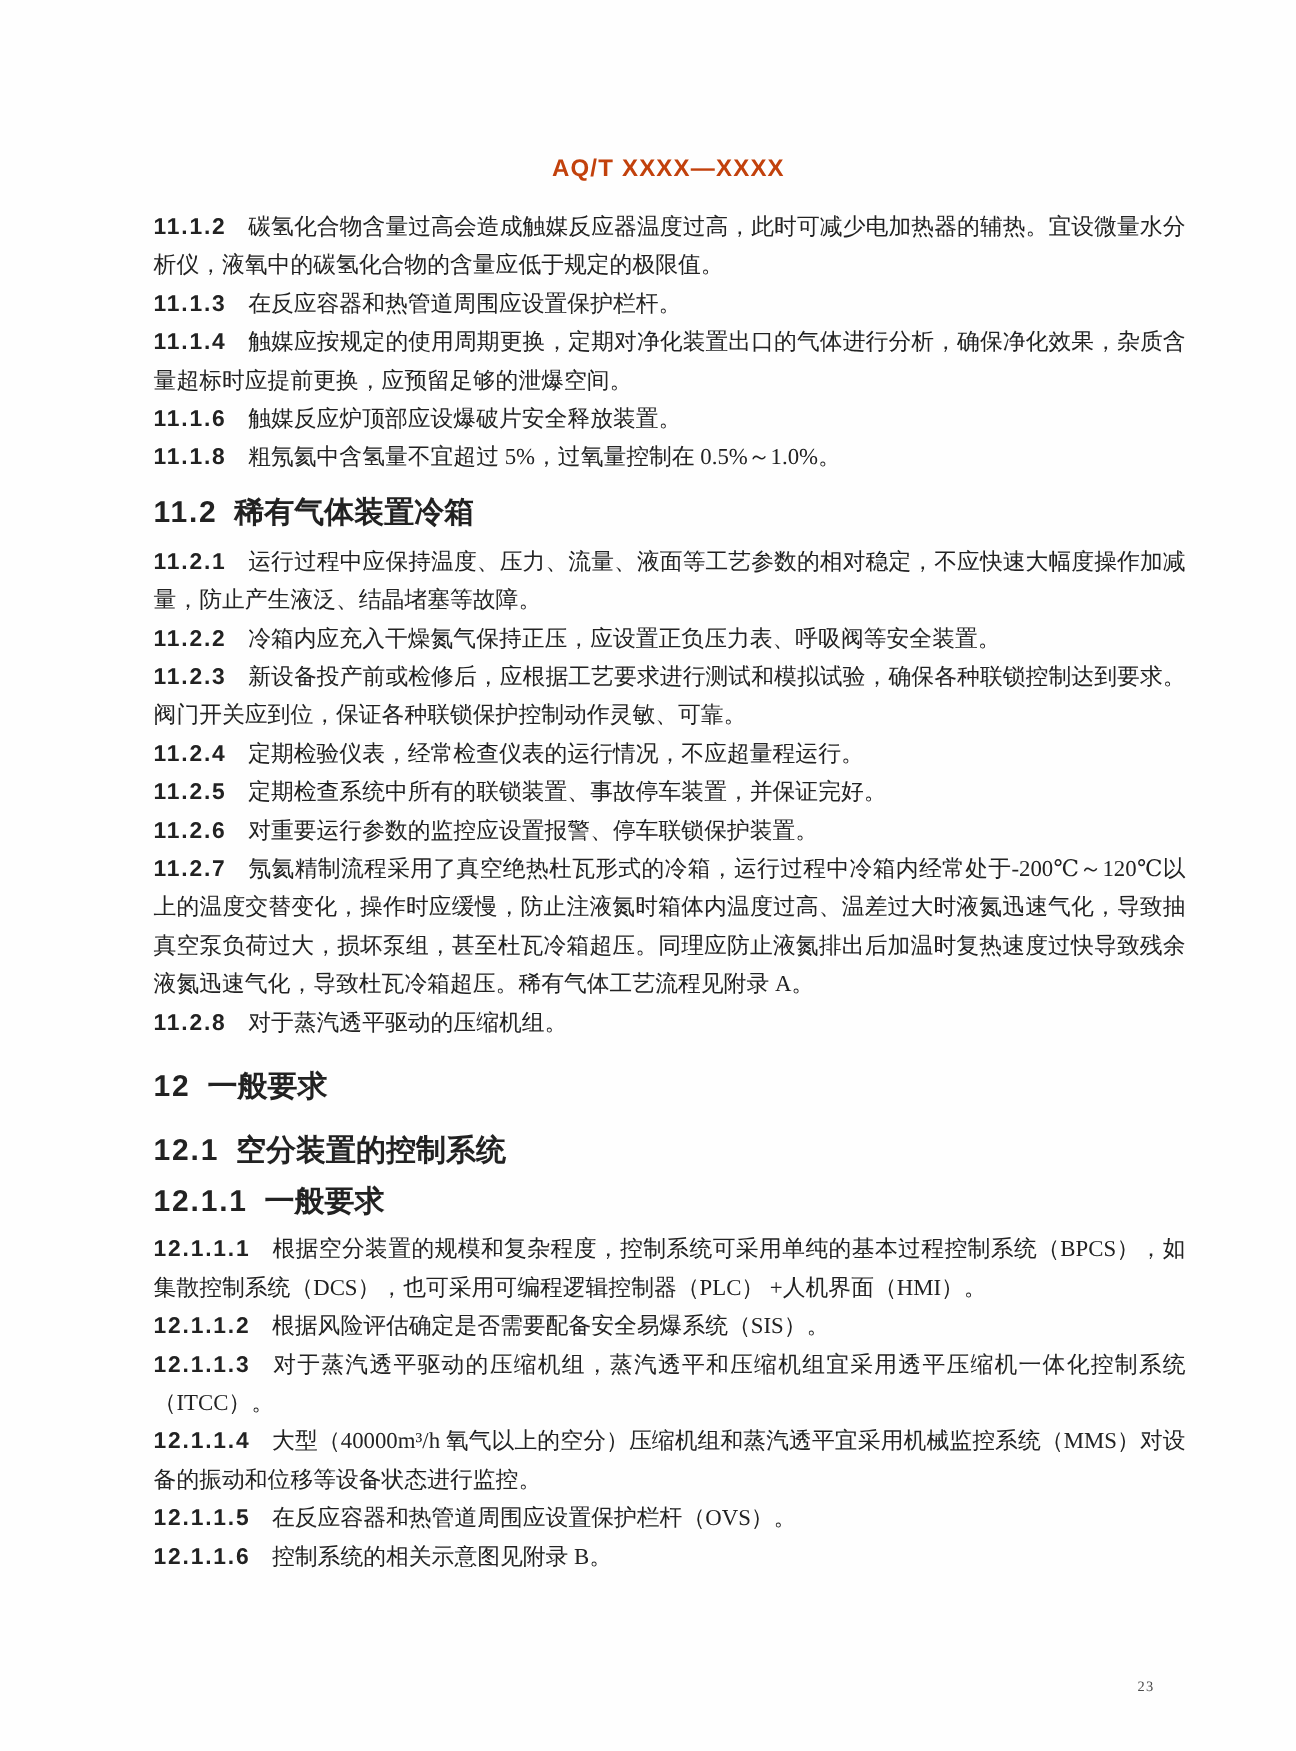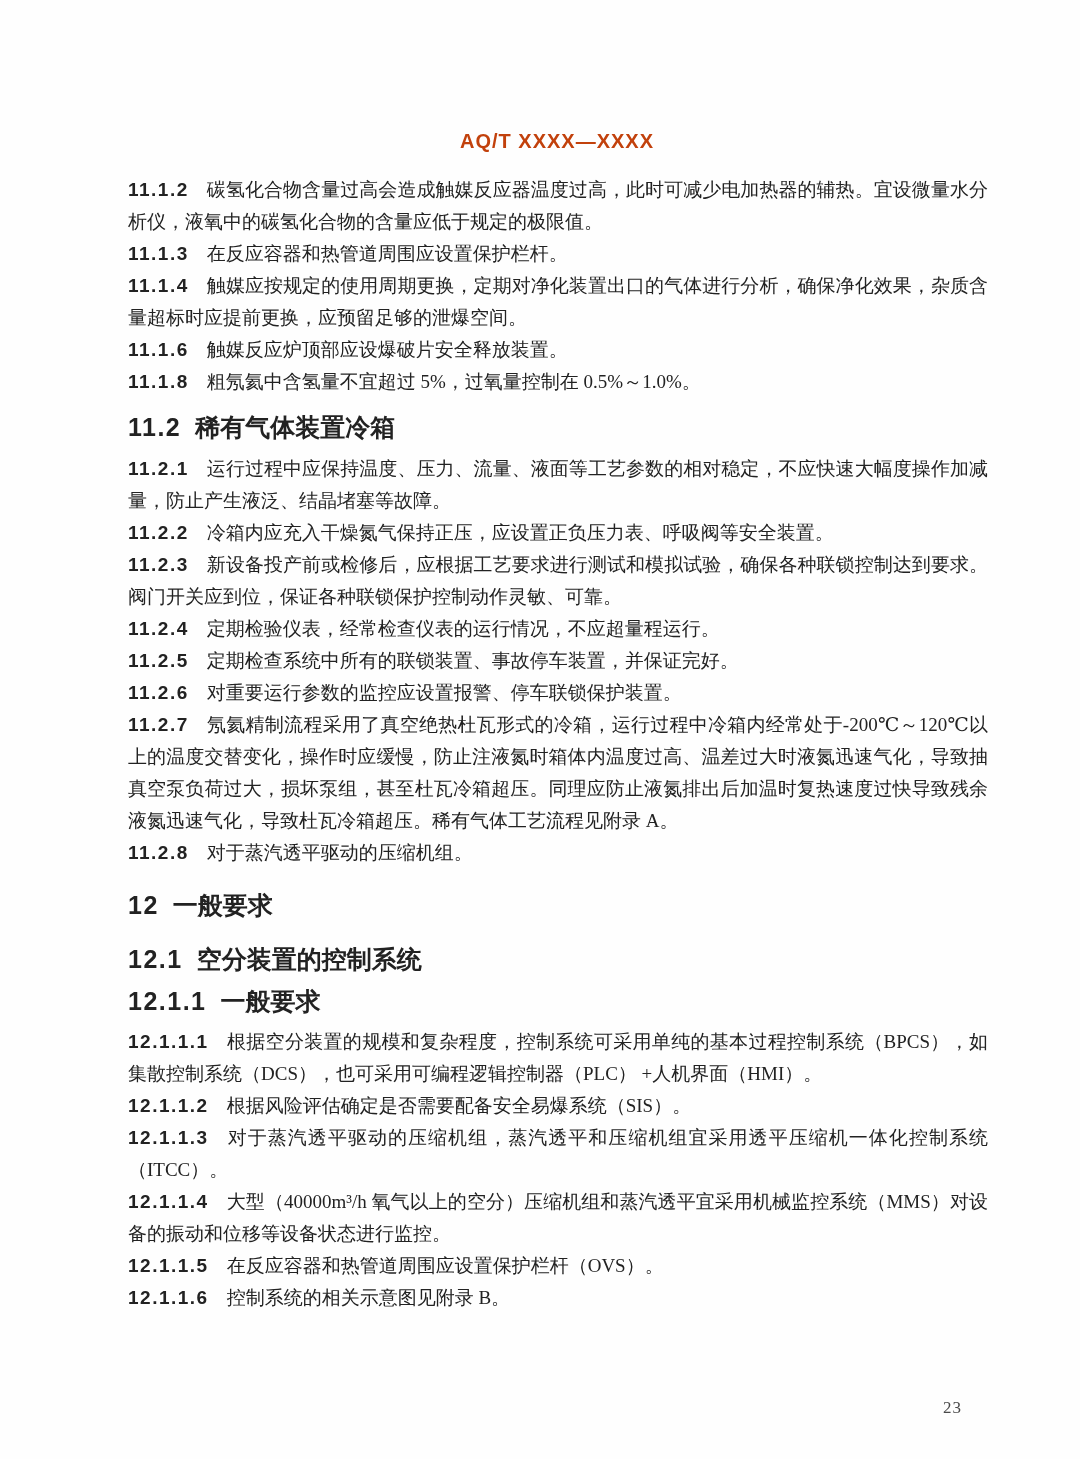--- a/index.html
+++ b/index.html
@@ -52,21 +52,21 @@
   .heading-section { margin: 13px 0 10px 0 !important; }
   .heading-sub    { margin: 0 0 9px 0 !important; }
   .heading-chapter .num, .heading-section .num, .heading-sub .num {
     margin-right: 14px;
   }
   .page-number {
     position: absolute;
     top: 1398px;
     right: 118px;
     font-family: "Liberation Serif", "DejaVu Serif", serif;
-    font-size: 17px;
+    font-size: 12px;
     color: #4a4a4a;
     letter-spacing: 1px;
   }
 </style>
 </head>
 <body>
 
 <div class="page">
   <div class="header">
     <span>AQ/T XXXX—XXXX</span>

